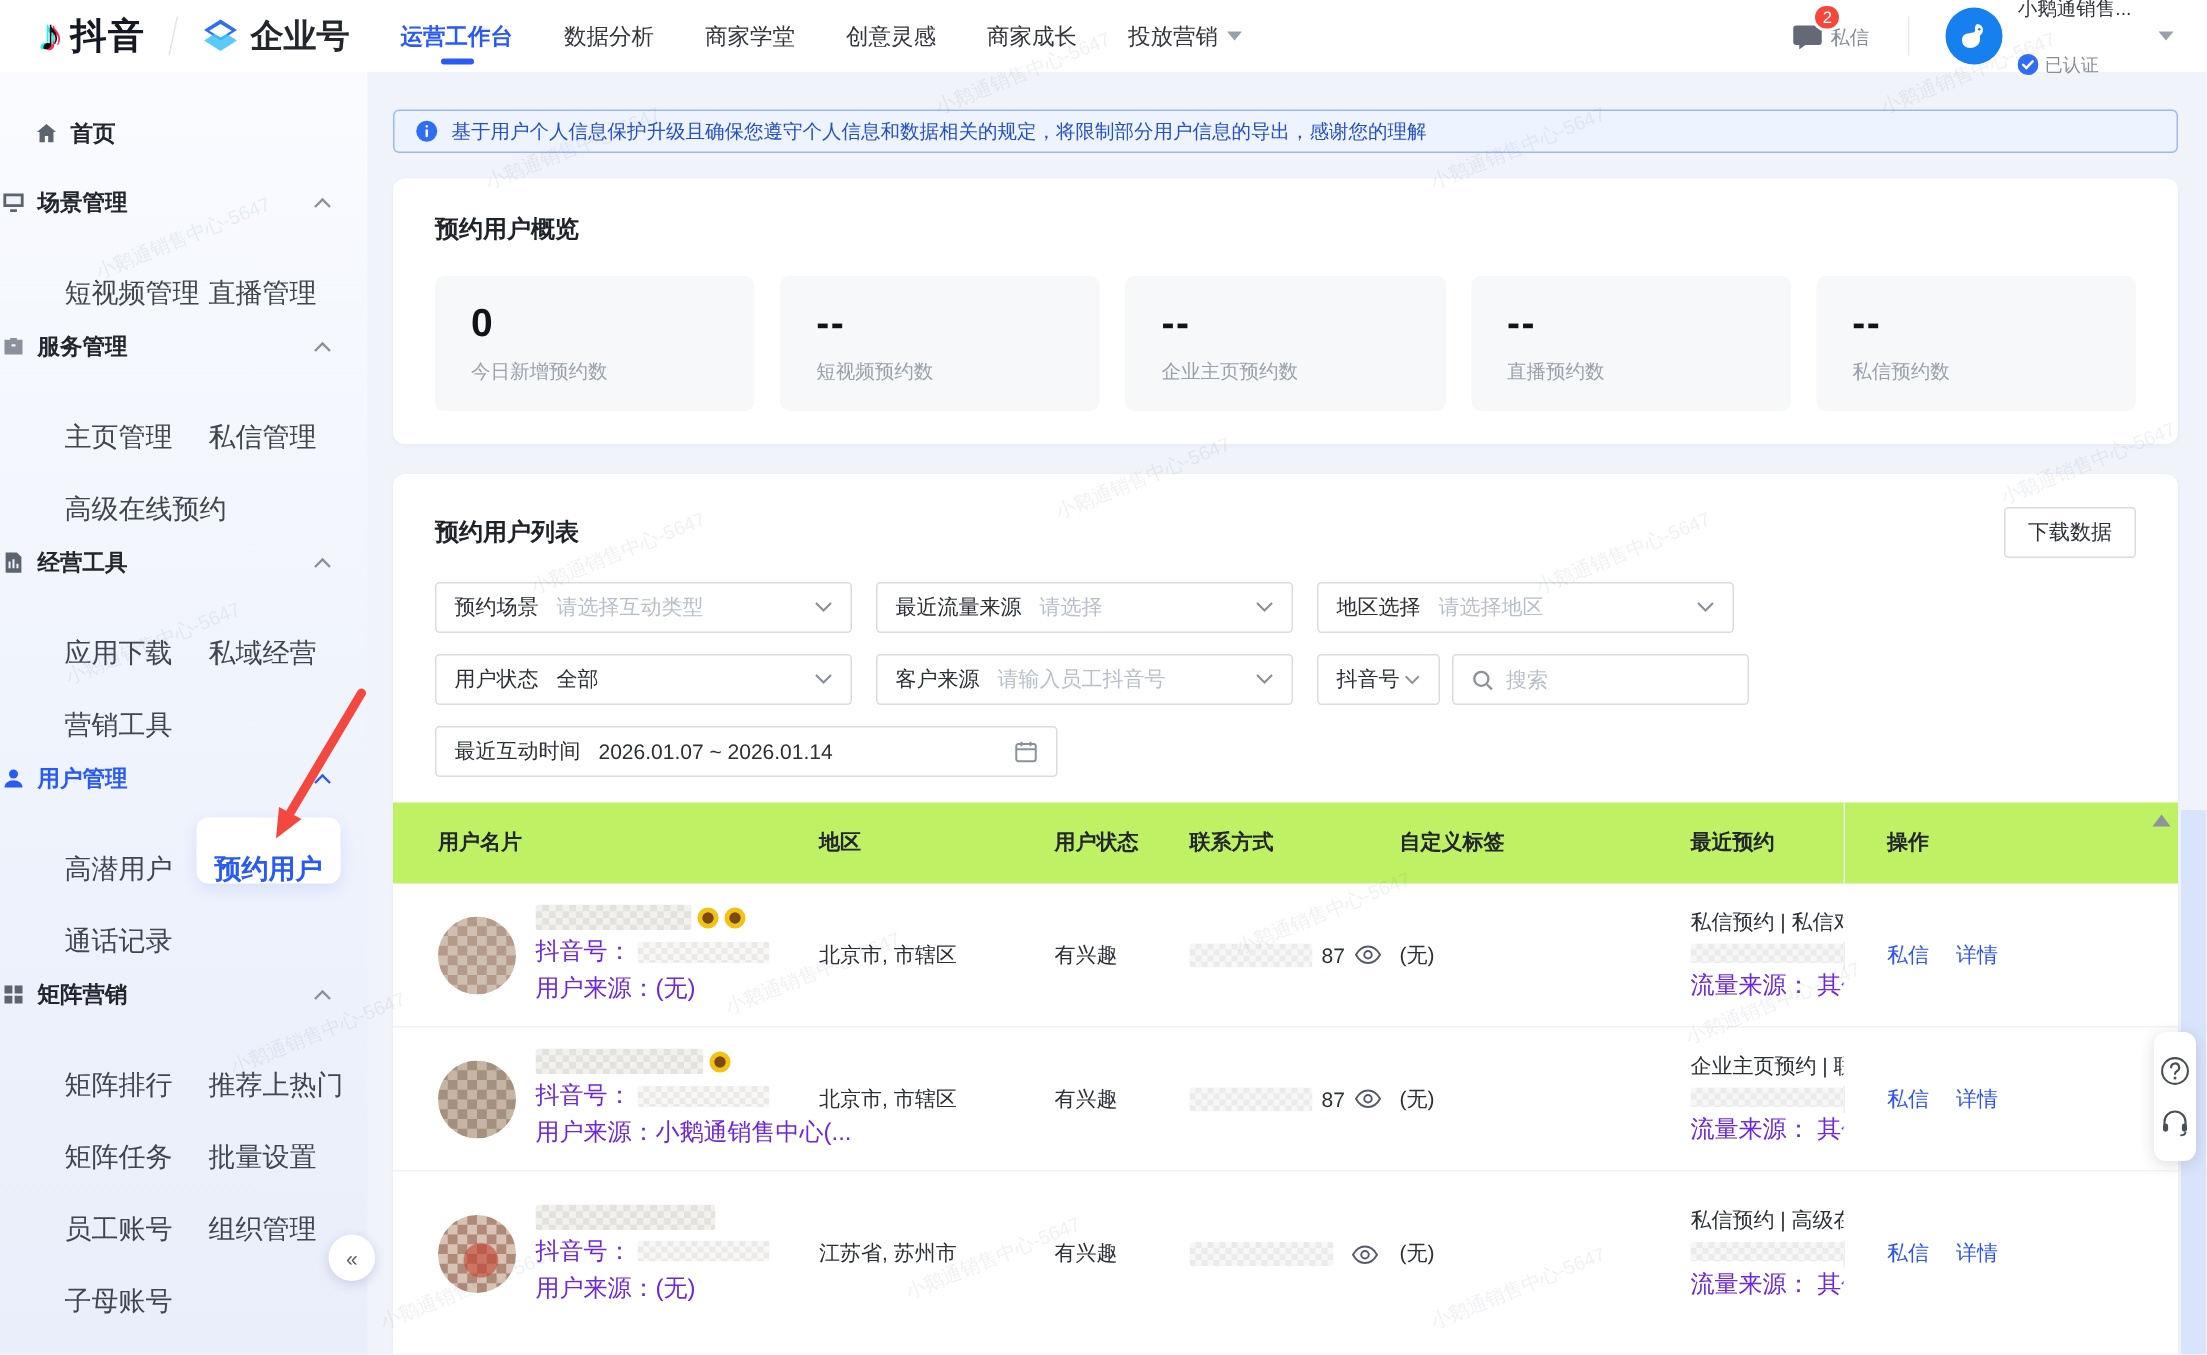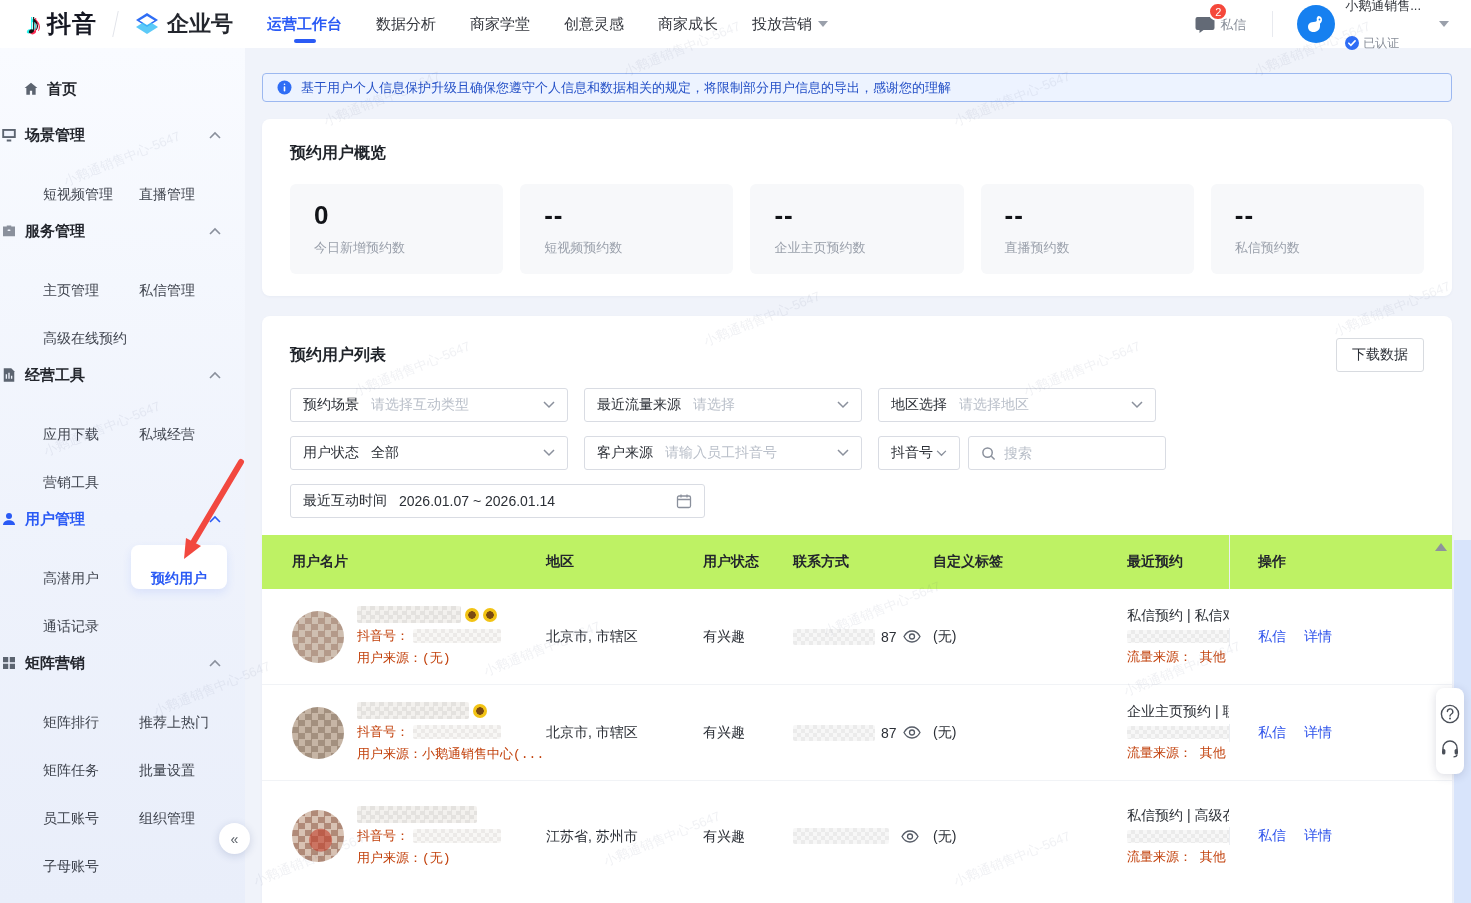--- a/index.html
+++ b/index.html
@@ -40,21 +40,21 @@
   .sidebar { position:absolute; top:48px; left:0; width:245px; height:855px; background:linear-gradient(180deg,#f9fbff 0%,#eff3fc 55%,#e9eefa 100%); z-index:10; padding-top:19px; }
   .side-row { height:48px; display:flex; align-items:center; position:relative; }
   .group-head { cursor:pointer; }
   .group-head .gicon { width:18px; height:18px; margin-right:7px; flex:0 0 18px; }
   .group-label { font-size:15px; font-weight:700; color:#23262d; }
   .group-head .chev { position:absolute; right:24px; }
   .group-head.blue .group-label { color:#2a5af5; }
   .srv-hl { position:absolute; left:10px; right:10px; top:6px; bottom:6px; background:#e8edf8; border-radius:8px; }
   .group-head > * { position:relative; }
   .sub-row { padding-left:43px; }
-  .sub-item { font-size:14px; color:#40454f; width:96px; cursor:pointer;margin-top:24px; }
+  .sub-item { font-size:18px; color:#40454f; width:96px; cursor:pointer;margin-top:24px; }
   .sub-item + .sub-item { margin-left:0; }
   .active-card { position:absolute; left:131px; top:2px; width:96px; height:44px; background:#fff; border-radius:8px; box-shadow:0 4px 10px rgba(42,90,245,.10); display:flex; align-items:center; justify-content:center; }
   .active-card .sub-item { color:#2a5af5; font-weight:700; width:auto; }
   .home-row { height:44px; padding-left:22px; }
   .home-row .gicon { width:18px; height:18px; margin-right:7px; }
   .collapse-btn { position:absolute; left:219px; top:823px; width:31px; height:31px; border-radius:50%; background:#fff; box-shadow:0 2px 8px rgba(40,60,120,.18); display:flex; align-items:center; justify-content:center; font-size:14px; color:#5a6068; cursor:pointer; z-index:30; }
 
   
   .main { position:absolute; left:245px; top:48px; width:1226px; height:855px; padding:25px 26px 0 17px; }
   .notice-banner { width:1190px; height:29px; border:1px solid #9cb8f0; background:#edf3ff; border-radius:4px; display:flex; align-items:center; padding:0 14px; gap:9px; }
@@ -106,21 +106,21 @@
   .av2 { background:repeating-conic-gradient(#a3907f 0% 25%, #c6b5a5 0% 50%) 0 0/13px 13px; }
   .av3 { background:radial-gradient(circle at 55% 58%, rgba(195,64,44,.6) 0 11px, rgba(195,64,44,0) 12px), repeating-conic-gradient(#b08a78 0% 25%, #d8c2b3 0% 50%) 0 0/13px 13px; }
   .uinfo { display:flex; flex-direction:column; gap:4px; }
   .uline { display:flex; align-items:center; gap:4px; }
   .mosaic { display:inline-block; border-radius:2px; background:repeating-conic-gradient(#e4e2df 0% 25%, #f3f1ee 0% 50%) 0 0/9px 9px; }
   .m-name { width:104px; height:17px; }
   .m-id { width:88px; height:14px; background:repeating-conic-gradient(#eceae8 0% 25%, #f8f7f5 0% 50%) 0 0/8px 8px; }
   .m-phone { width:82px; height:16px; background:repeating-conic-gradient(#ebebeb 0% 25%, #f7f7f7 0% 50%) 0 0/8px 8px; }
   .m-book { width:150px; height:13px; background:repeating-conic-gradient(#ebebeb 0% 25%, #f7f7f7 0% 50%) 0 0/8px 8px; }
   .flower { width:14px; height:14px; border-radius:50%; background:radial-gradient(circle at 50% 50%, #7a4a12 0 3.5px, #f2c314 4px 7px); flex:0 0 14px; }
-  .sub-text { font-size:13px; color:#c2410c; white-space:nowrap;font-family:Liberation Mono, monospace; }
+  .sub-text { font-size:16px; color:#6d28d9; white-space:nowrap; }
   .cell-text { font-size:14px; color:#2b2f36; white-space:nowrap; }
   .phone-line { display:flex; align-items:center; gap:6px; }
   .phone-suffix { font-size:14px; color:#2b2f36; }
   .book-col { display:flex; flex-direction:column; gap:5px; }
   .book-title { font-size:14px; color:#2b2f36; white-space:nowrap; }
   .op-links { display:flex; gap:18px; }
   .op-link { font-size:14px; color:#2f54eb; cursor:pointer; white-space:nowrap; }
 
   
   .right-strip { position:absolute; left:1454px; top:540px; width:17px; height:363px; background:#d8e4fb; z-index:5; }

